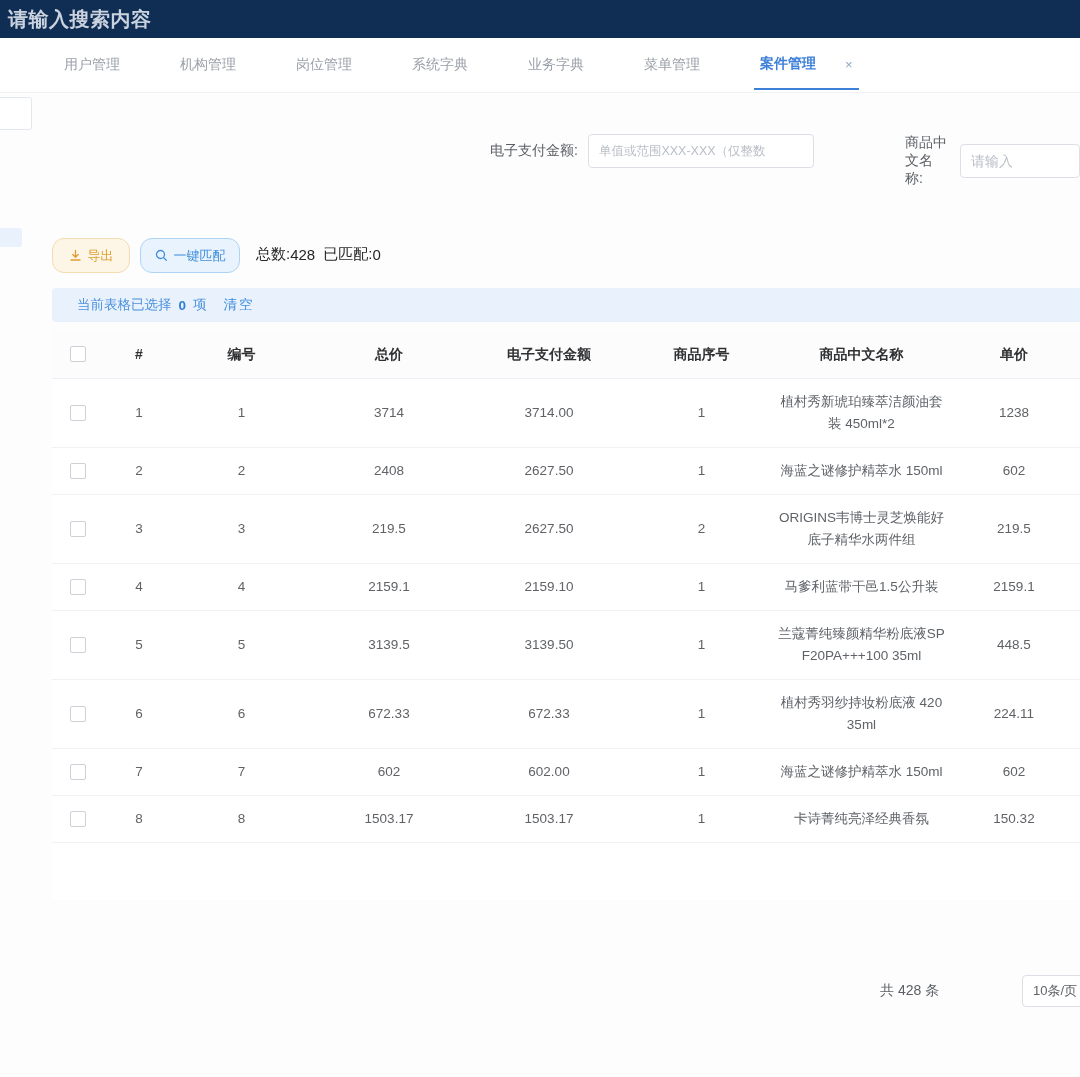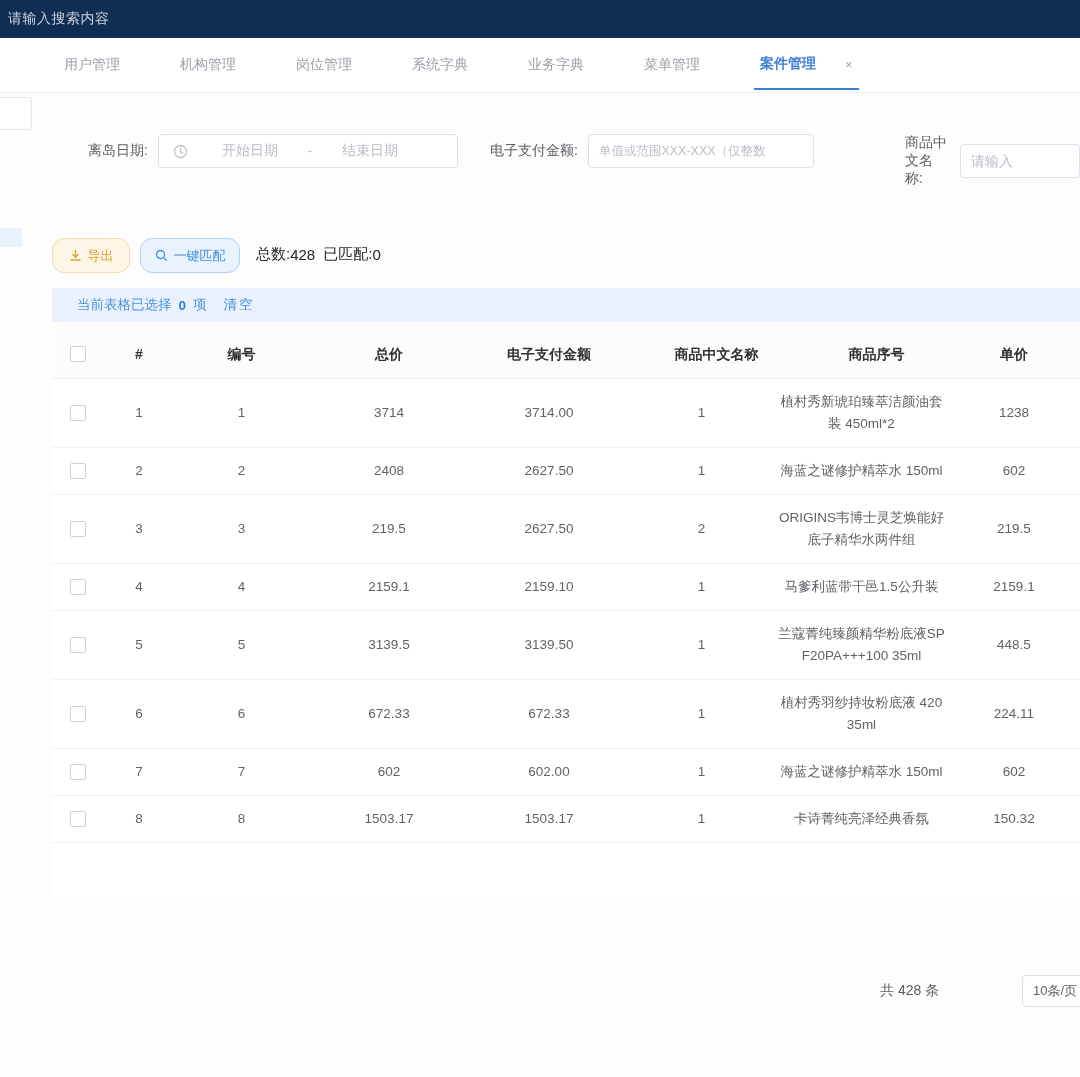--- a/index.html
+++ b/index.html
@@ -5,21 +5,21 @@
   html,body{margin:0;padding:0;}
   body{
     width:1080px;height:1077px;overflow:hidden;background:#fefefe;
     font-family:"Liberation Sans","DejaVu Sans",sans-serif;
     -webkit-font-smoothing:antialiased;
   }
   .screen{position:relative;width:1080px;height:1077px;overflow:hidden;background:#fdfdfd;}
 
   
   .navbar{position:absolute;left:0;top:0;width:1080px;height:38px;background:#102e54;display:flex;align-items:center;}
-  .nav-search{color:#c9d2de;font-size:14px;font-weight:400;margin-left:8px;letter-spacing:.5px;cursor:text;}
+  .nav-search{color:#c9d2de;font-size:20px;font-weight:700;margin-left:8px;letter-spacing:.5px;cursor:text;}
 
   
   .tabbar{position:absolute;left:0;top:38px;width:1080px;height:55px;background:#ffffff;border-bottom:1px solid #f1f2f4;display:flex;align-items:flex-start;padding-left:58px;box-sizing:border-box;}
   .tab{display:inline-flex;align-items:center;height:50px;margin-top:2px;margin-right:48px;font-size:14px;color:#9aa0a8;cursor:pointer;padding:0 6px;box-sizing:border-box;}
   .tab.active{color:#3e80d8;font-weight:600;border-bottom:2px solid #3e80d8;gap:19px;}
   .tab .close-x{margin-left:10px;font-size:13px;color:#8fa6c2;font-weight:400;cursor:pointer;}
 
   
   .corner-box{position:absolute;left:-2px;top:97px;width:32px;height:31px;background:#fff;border:1px solid #e3e7ee;border-radius:0 3px 3px 0;}
   .left-remnant{position:absolute;left:0;top:228px;width:22px;height:19px;background:#e9f2fc;border-radius:0 3px 3px 0;}
@@ -110,34 +110,20 @@
 
   <span class="tab active">
     <span class="tab-label">案件管理</span>
   <span class="close-x">×</span>
       </span>
 </div>
 
   <div class="corner-box"></div>
   <div class="left-remnant"></div>
 
-  <div class="f-date">
-    <span class="filter-label">离岛日期:</span>
-    <div class="date-box">
-      <span class="clock">
-        <svg class="icon-svg" width="15" height="15" viewBox="0 0 15 15">
-          <circle cx="7.5" cy="7.5" r="6" fill="none" stroke="#bfc4cc" stroke-width="1.3"></circle>
-          <path d="M7.5 4.2 V7.8 L10 9.2" fill="none" stroke="#bfc4cc" stroke-width="1.2" stroke-linecap="round"></path>
-        </svg>
-      </span>
-      <span class="date-ph date-start">开始日期</span>
-      <span class="date-ph date-sep">-</span>
-      <span class="date-ph date-end">结束日期</span>
-    </div>
-  </div>
 
   <div class="f-amount">
     <span class="filter-label">电子支付金额:</span>
     <input class="text-input amount-input" type="text" placeholder="单值或范围XXX-XXX（仅整数" style="">
   </div>
 
   <div class="f-product">
     <span class="filter-label">商品中文名称:</span>
     <input class="text-input product-input" type="text" placeholder="请输入" style="">
   </div>
@@ -179,22 +165,22 @@
 
   <div class="table-wrap">
     <div class="t-row t-head">
       <div class="t-cell col-check">
         <span class="checkbox"></span>
       </div>
       <div class="t-cell col-index">#</div>
       <div class="t-cell col-code">编号</div>
       <div class="t-cell col-total">总价</div>
       <div class="t-cell col-epay">电子支付金额</div>
+      <div class="t-cell col-seq">商品序号</div>
       <div class="t-cell col-name">商品中文名称</div>
-      <div class="t-cell col-seq">商品序号</div>
       <div class="t-cell col-unit">单价</div>
     </div>
     <div id="table-body">
   <div class="t-row">
     <div class="t-cell col-check">
       <span class="checkbox"></span>
     </div>
     <div class="t-cell col-index">1</div>
     <div class="t-cell col-code">1</div>
     <div class="t-cell col-total">3714</div>

